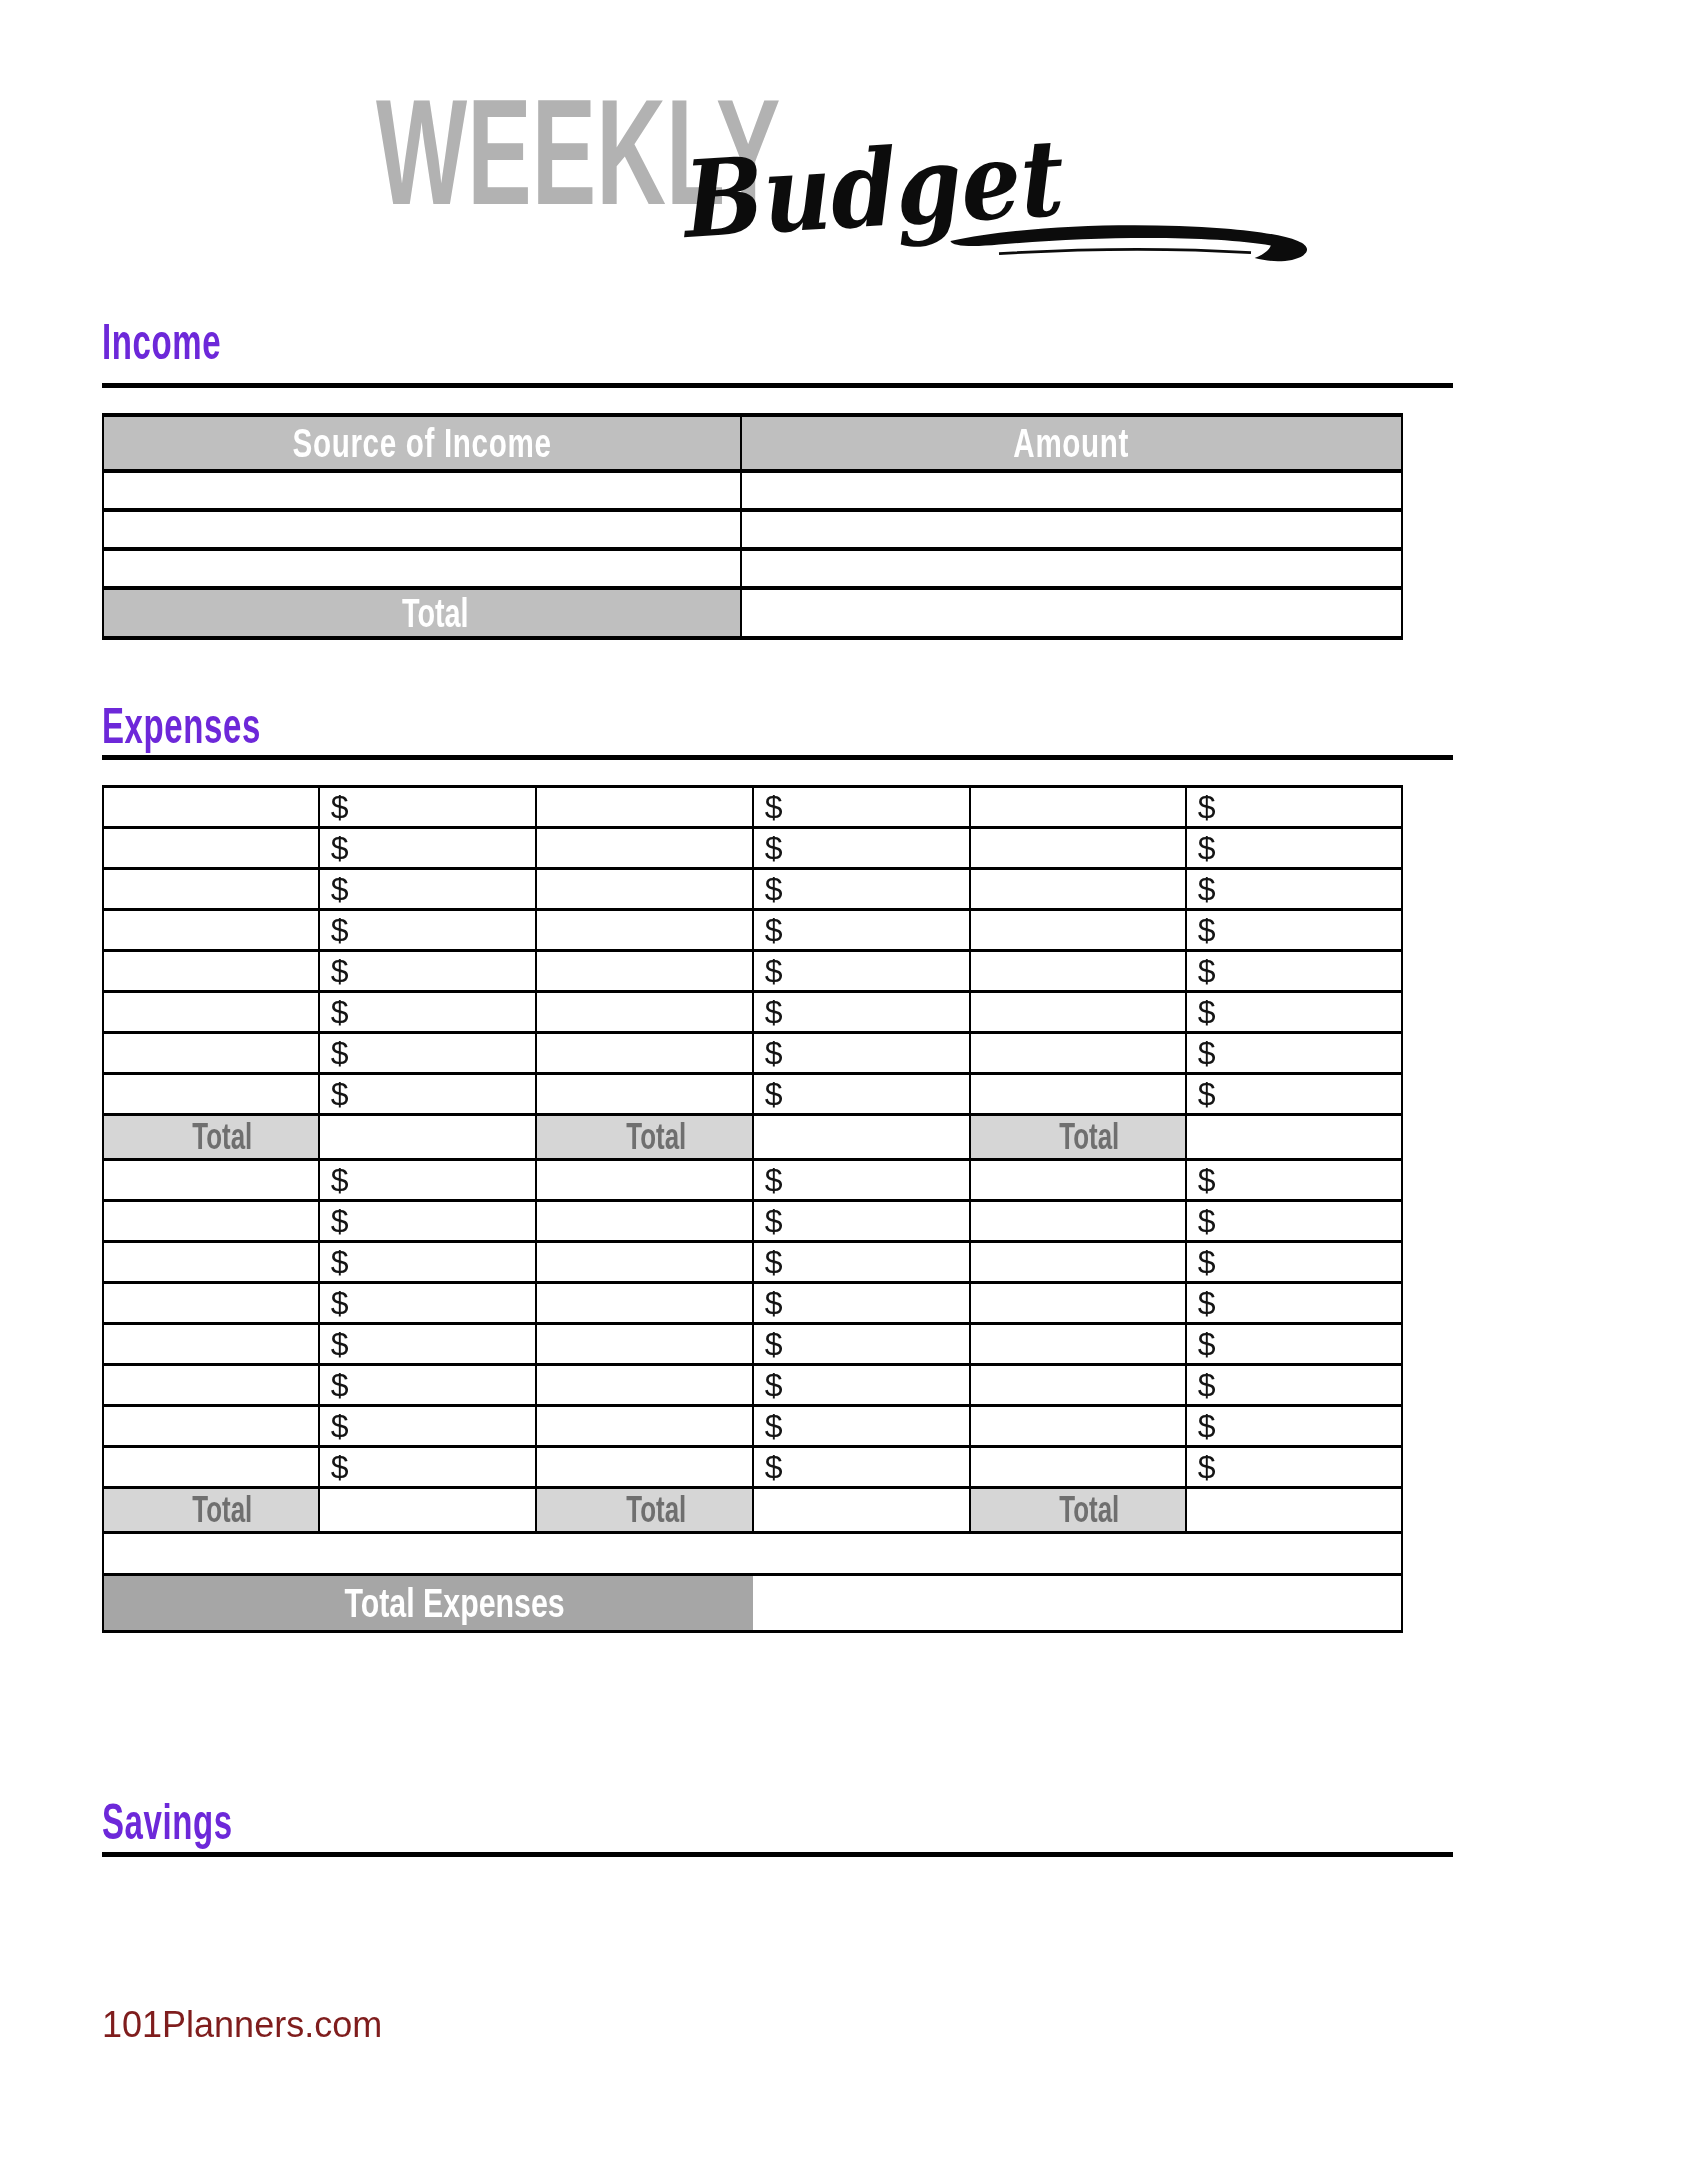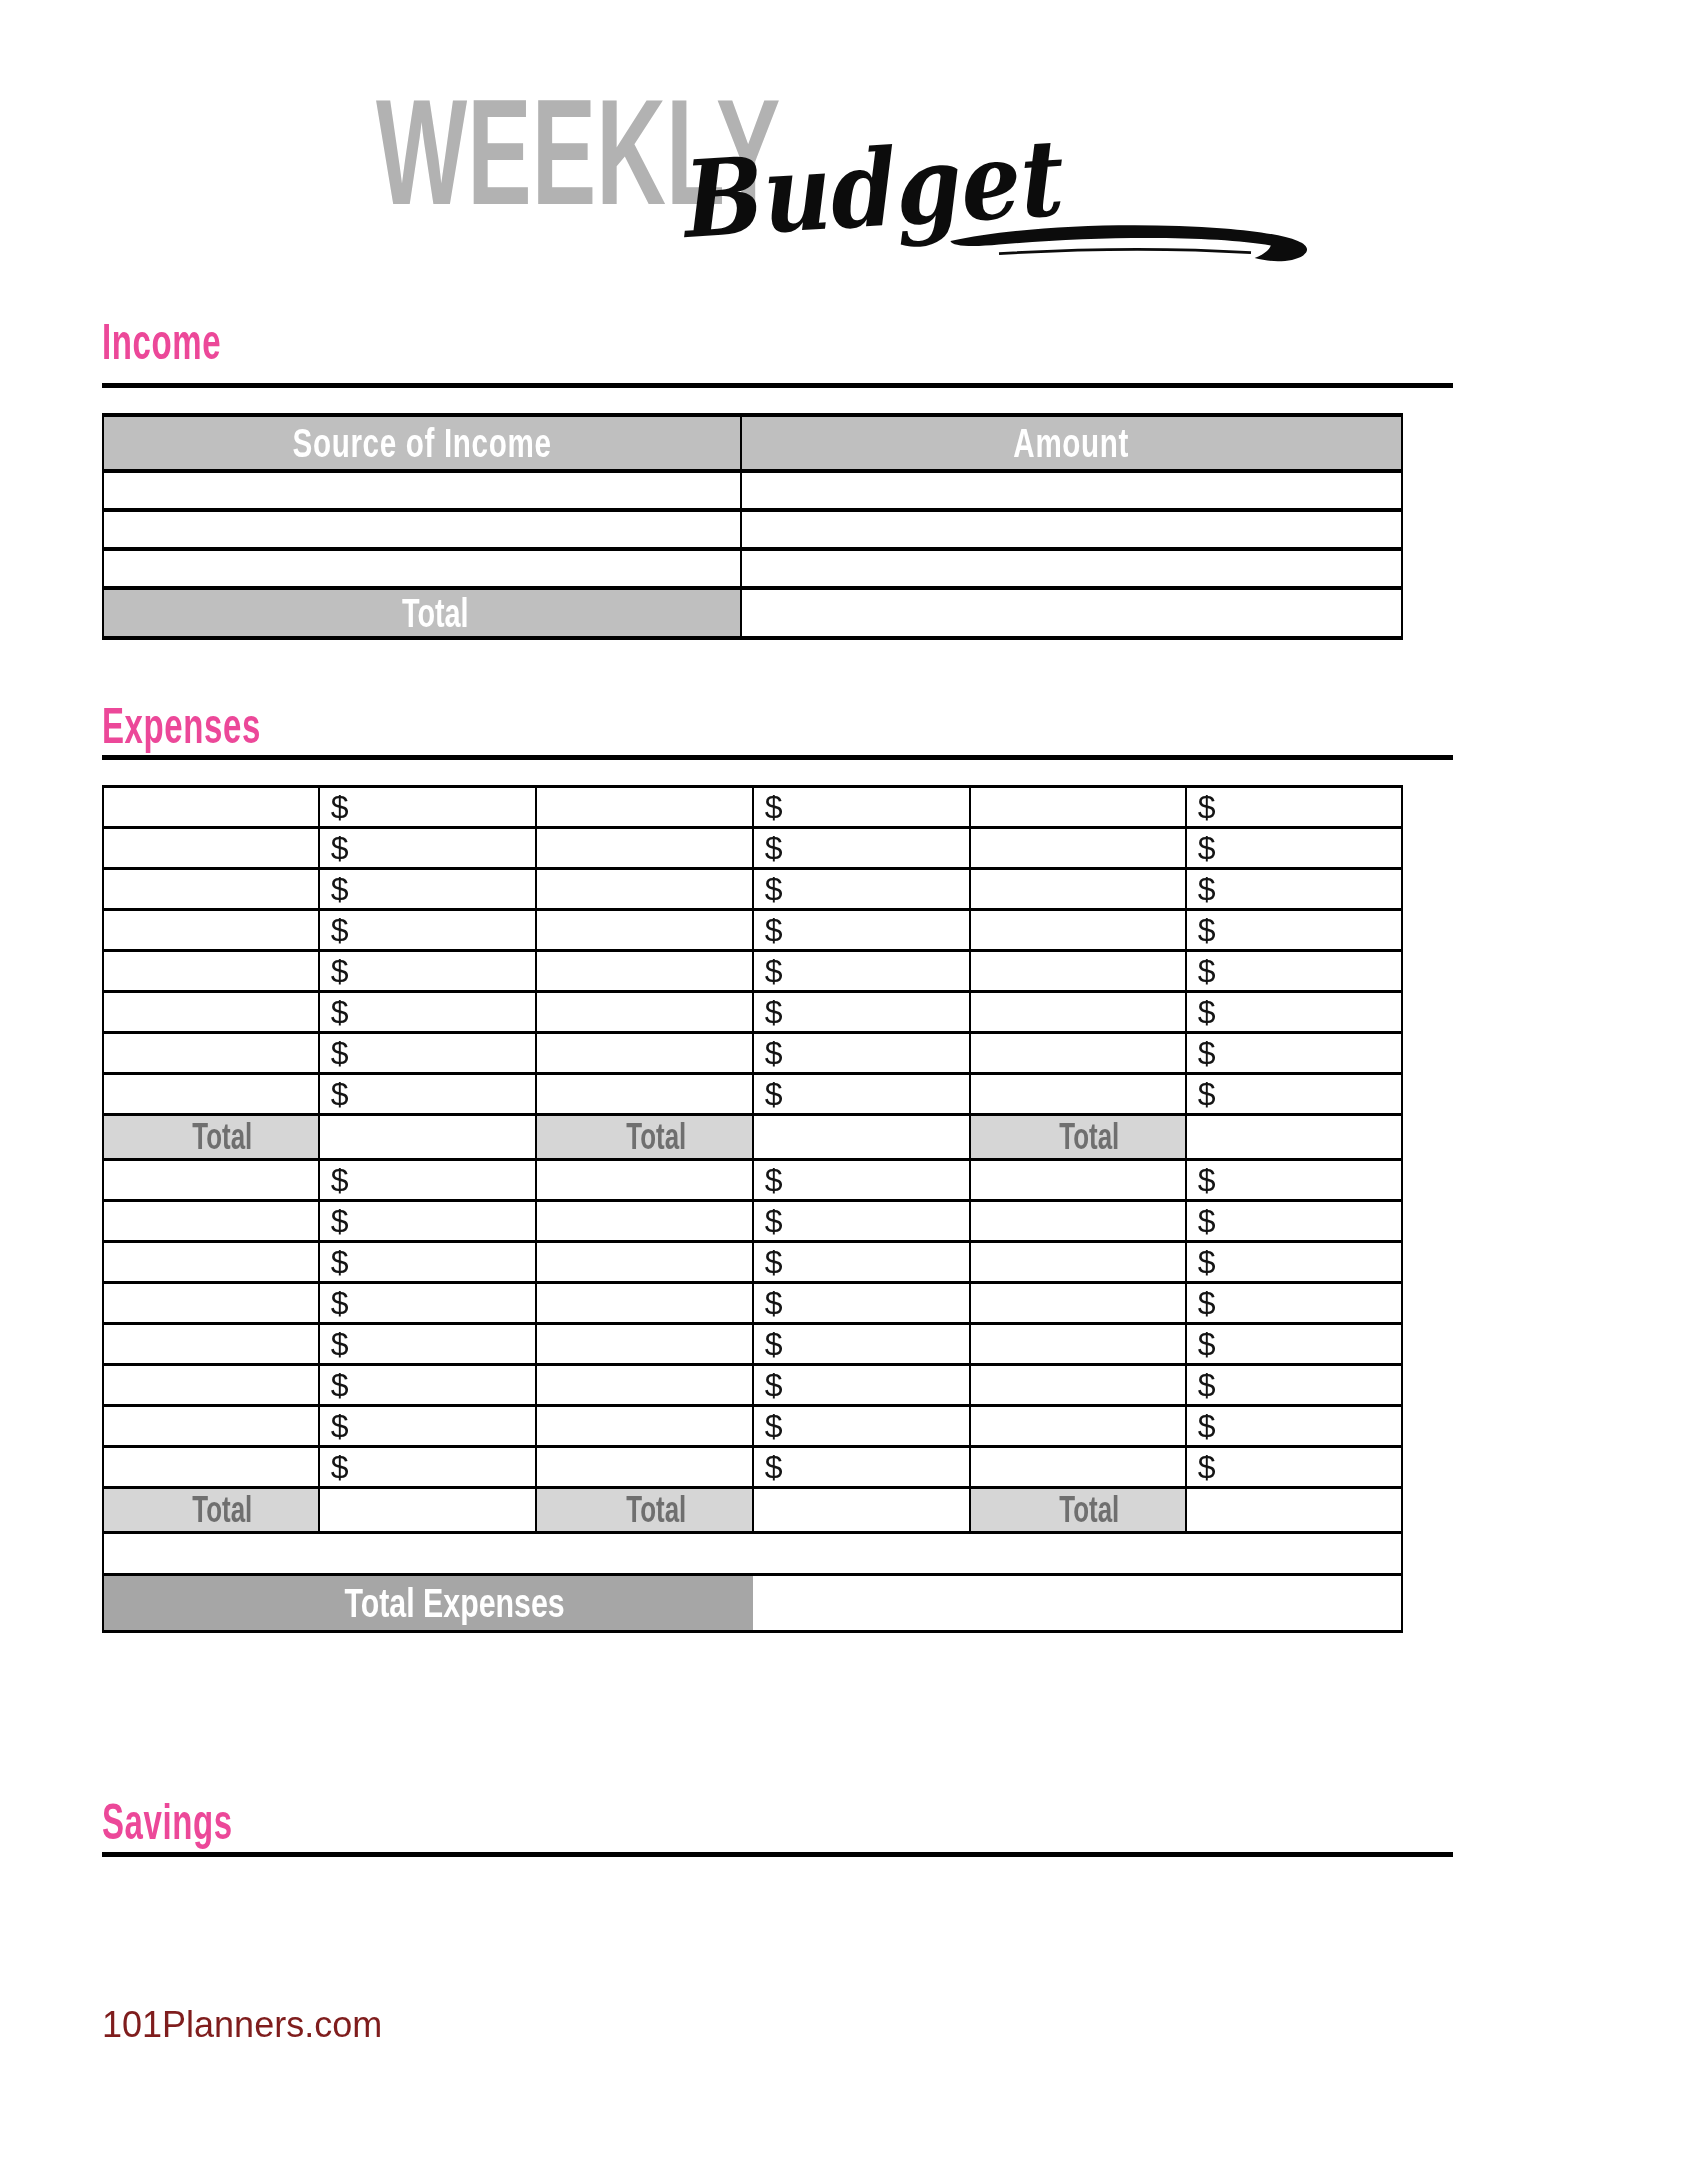--- a/index.html
+++ b/index.html
@@ -16,21 +16,21 @@
   }
   #logo-budget {
     position:absolute; left:687px; top:147px;
     font-family:"DejaVu Serif", serif; font-style:italic; font-weight:700;
     font-size:106px; line-height:1; color:#0c0c0c; white-space:nowrap;
     transform:scaleX(0.88) rotate(-3deg); transform-origin:left bottom;
   }
   #logo-swoosh { position:absolute; left:945px; top:205px; }
 
   
-  .sec-title { position:absolute; left:102px; font-size:50px; font-weight:800; color:#ec4899; line-height:1; }
+  .sec-title { position:absolute; left:102px; font-size:50px; font-weight:800; color:#6d28d9; line-height:1; }
   .sec-title > span { display:inline-block; white-space:nowrap; letter-spacing:0.9px;
                       transform:scaleX(0.66); transform-origin:left top; }
   #income-title   { top:317px; }
   #expenses-title { top:701px; }
   #savings-title  { top:1797px; }
 
   .rule { position:absolute; left:102px; width:1488px; height:5.4px; background:#000; }
   #income-rule   { top:383px; }
   #expenses-rule { top:755px; }
   #savings-rule  { top:1852px; }

